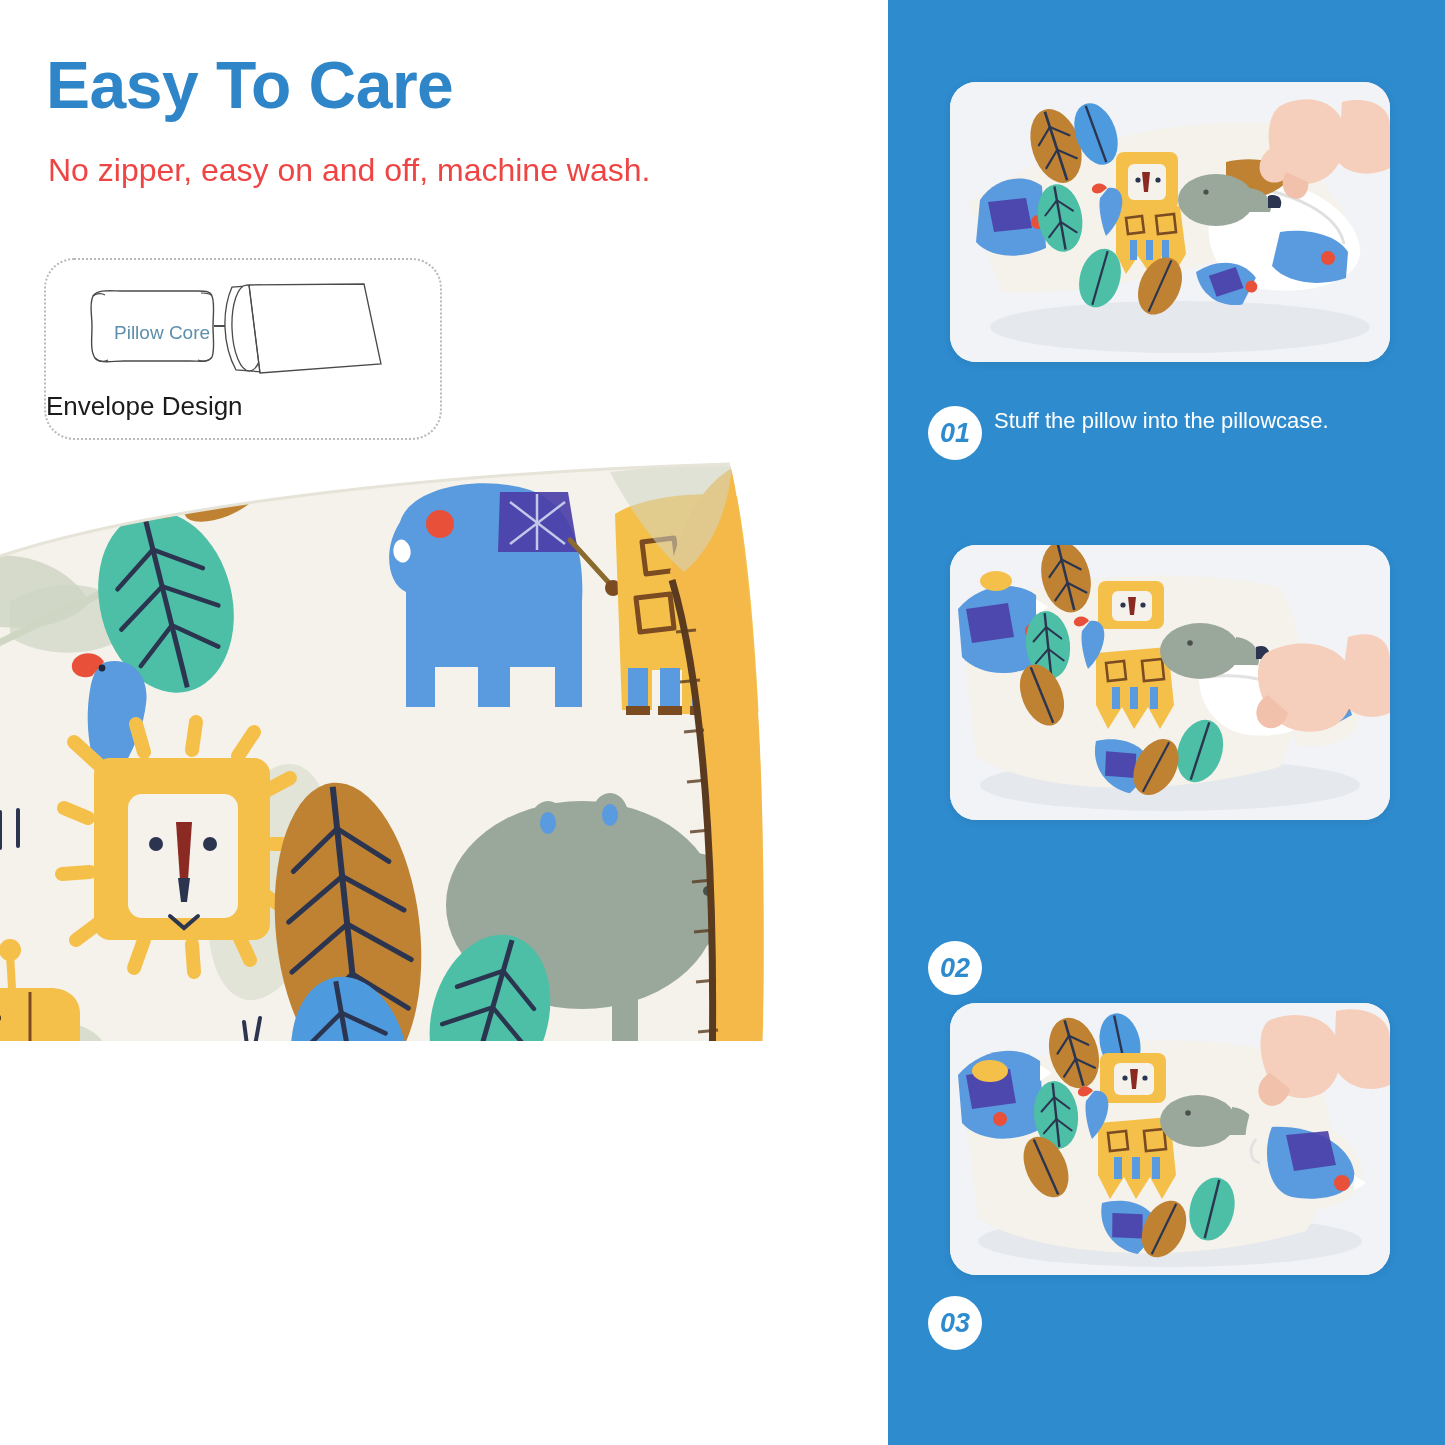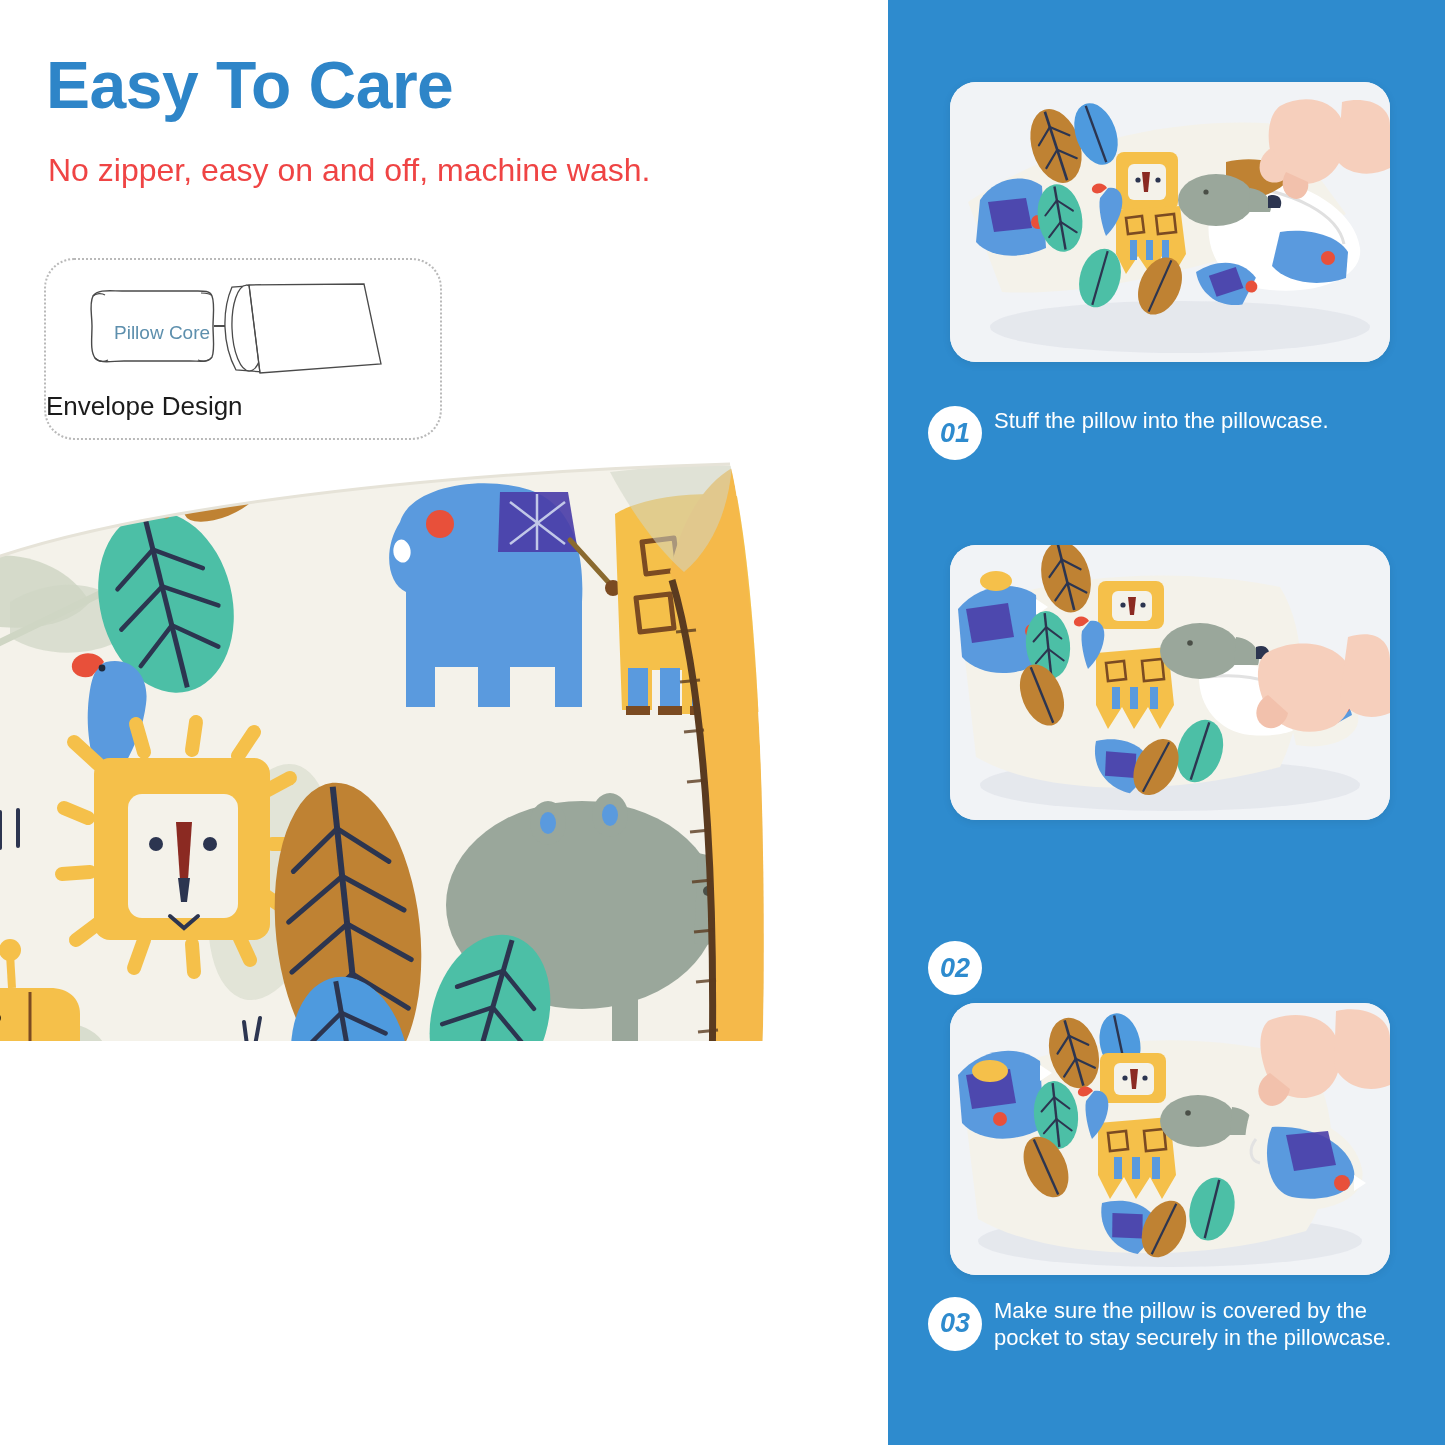--- a/index.html
+++ b/index.html
@@ -690,18 +690,17 @@
           <g>
             <path d="M318 18 C344 6 376 12 386 34 C396 56 388 84 368 92
                      C348 100 326 92 318 74 C310 56 306 30 318 18 Z" fill="#f6cfbc"></path>
             <path d="M386 8 C412 2 440 12 440 36 L440 82 C416 92 392 82 384 62 Z" fill="#f6cfbc"></path>
             <path d="M320 70 C308 76 304 92 314 100 C324 108 338 98 340 86 Z" fill="#f2c1ac"></path>
           </g>
         </svg>
       </div>
       <div class="step-caption" style="left:40px;top:1296px;width:490px;align-items:center;">
         <div class="badge">03</div>
-        <div class="caption-text">Make sure the pillow is covered by the pocket to stay securely in the pillowcase.</div>
       </div>
     </div>
 
   </div>
 </div>
 
 </body></html>

